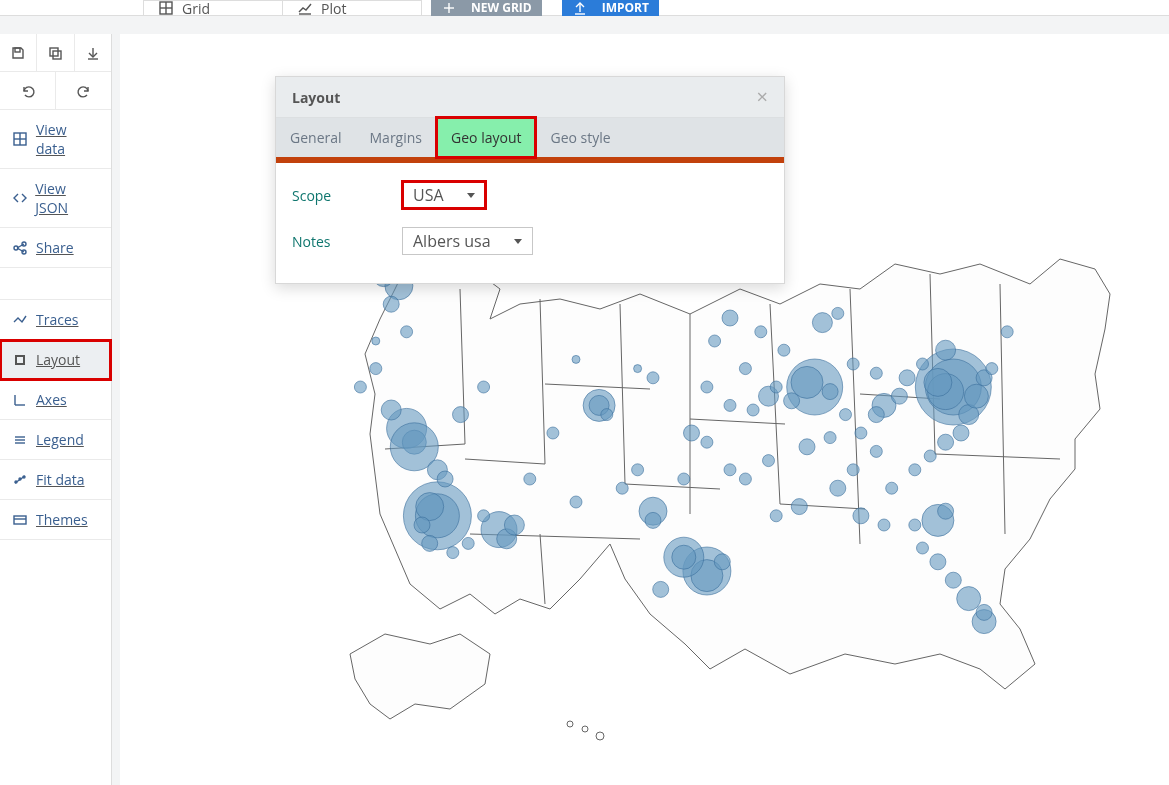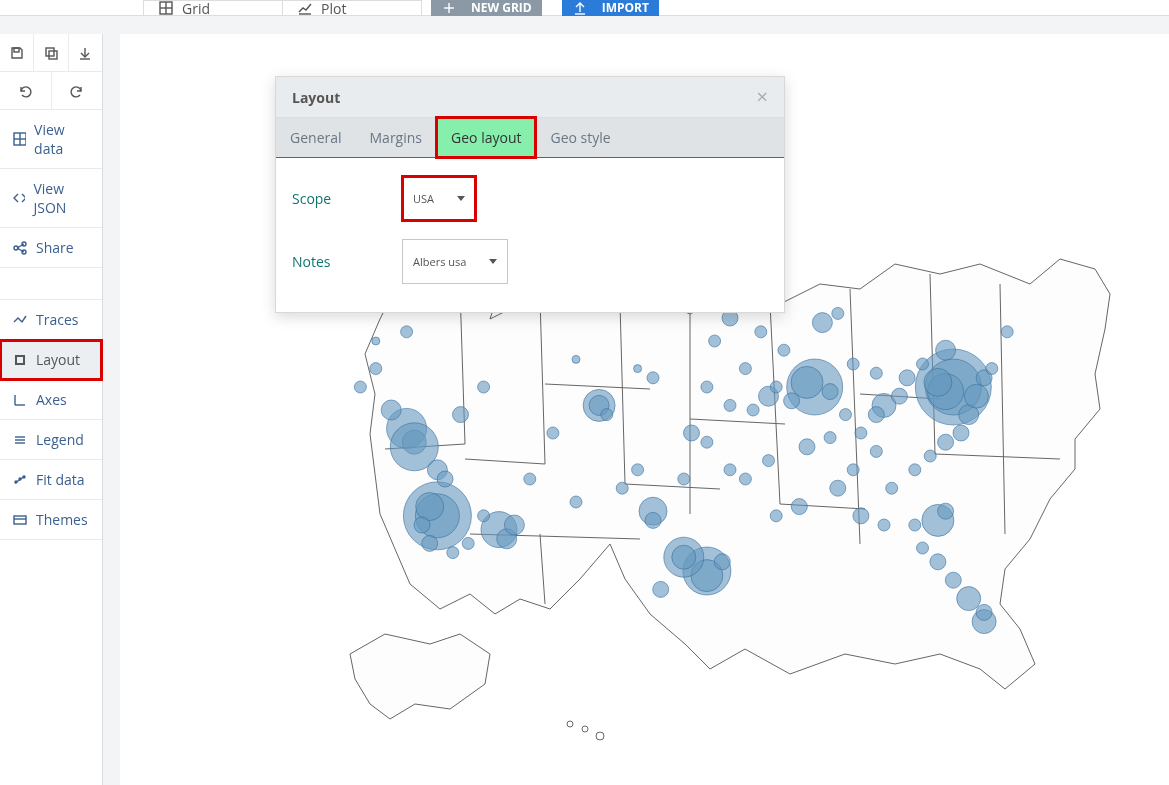--- a/index.html
+++ b/index.html
@@ -9,45 +9,45 @@
 .top-tabs { display:flex; align-items:stretch; height:16px; padding-left:143px; background:#fff; border-bottom:1px solid #ddd;}
 .top-tabs .tab { display:flex; align-items:center; padding:0 14px; border:1px solid #ddd; border-bottom:none; margin-right:-1px; background:#fff; cursor:pointer; color:#555; min-width:140px; }
 .top-tabs .tab.plot{ min-width:140px; }
 .top-tabs .icon { margin-right:8px; color:#555; }
 .top-tabs .actions { display:flex; align-items:center; margin-left:10px; gap:20px; padding:4px 0;}
 .btn { display:inline-flex; align-items:center; gap:6px; padding:5px 10px; font-size:12px; font-weight:700; color:#fff; border:none; cursor:pointer;}
 .btn.newgrid { background:#8b99a7; }
 .btn.import { background:#2b7cd9; }
 
 
-.sidebar { position:absolute; left:0; top:34px; bottom:0; width:103px; background:#fff; border-right:1px solid #ddd; }
+.sidebar { position:absolute; left:0; top:34px; bottom:0; width:112px; background:#fff; border-right:1px solid #ddd;text-decoration:underline; }
 .icon-row { display:flex; height:38px; border-bottom:1px solid #eaeaea; }
 .icon-row > div { flex:1; display:flex; align-items:center; justify-content:center; border-right:1px solid #eaeaea; cursor:pointer; color:#555; }
 .icon-row > div:last-child { border-right:none; }
 .menu .item { display:flex; align-items:center; gap:8px; padding:10px 12px; border-bottom:1px solid #eaeaea; color:#3a5f8f; cursor:pointer;}
 .menu .sep { height:32px; border-bottom:1px solid #eaeaea; }
 .menu .item.active { background:#eceff2; color:#555;}
 .redbox { outline:3px solid #d90000; outline-offset:-2px; }
 
 
 .canvas { position:absolute; left:120px; right:0; top:34px; bottom:0; background:#fff; }
 .plot-title { position:absolute; left:50%; top:86px; transform:translateX(-50%); color:#bbb; font-size:20px; }
 .map-wrap { position:absolute; left:220px; top:200px; }
 
 
 .popover { position:absolute; left:155px; top:42px; width:510px; background:#fff; border:1px solid #d8d8d8; box-shadow:0 4px 14px rgba(0,0,0,.15); z-index:10;}
 .popover .hdr { display:flex; align-items:center; justify-content:space-between; padding:10px 16px; font-weight:700; color:#555; background:#e9ecee; border-bottom:1px solid #dcdfe1;}
 .popover .close { color:#aaa; cursor:pointer; font-size:20px; line-height:1; font-weight:400;}
-.popover .tabs { display:flex; background:#dfe3e6; border-bottom:1px solid #c2410c; padding:0; }
+.popover .tabs { display:flex; background:#dfe3e6; border-bottom:6px solid #c2410c; padding:0; }
 .popover .tabs > div { padding:10px 14px; color:#6b7785; cursor:pointer; }
 .popover .tabs > div.active { background:#86efac; color:#333; border:1px solid #ccc; border-bottom:none; margin-bottom:-1px; margin-top:-1px;}
 .popover .body { padding:18px 16px 28px; display:flex; flex-direction:column; gap:18px;}
 .row { display:flex; align-items:center; }
 .row .lbl { width:110px; color:#0f766e; }
-.select { display:inline-flex; align-items:center; gap:23px; padding:14px 10px; border:1px solid #c7c7c7; color:#555; cursor:pointer; font-size:11px;}
+.select { display:inline-flex; align-items:center; gap:23px; padding:2px 10px; border:1px solid #c7c7c7; color:#555; cursor:pointer; font-size:16px;}
 .caret { width:0; height:0; border-left:4px solid transparent; border-right:4px solid transparent; border-top:5px solid #555;}
 
 svg.icon { width:16px; height:16px; stroke:#555; fill:none; stroke-width:1.4; }
 svg.icon.wht { stroke:#fff; }
 svg.icon.nv { stroke:#3a5f8f; }
 circle.dp { fill:#6699bf; fill-opacity:.6; stroke:#3b6f9c; stroke-width:.6; }
 </style>
 </head>
 <body>
 

